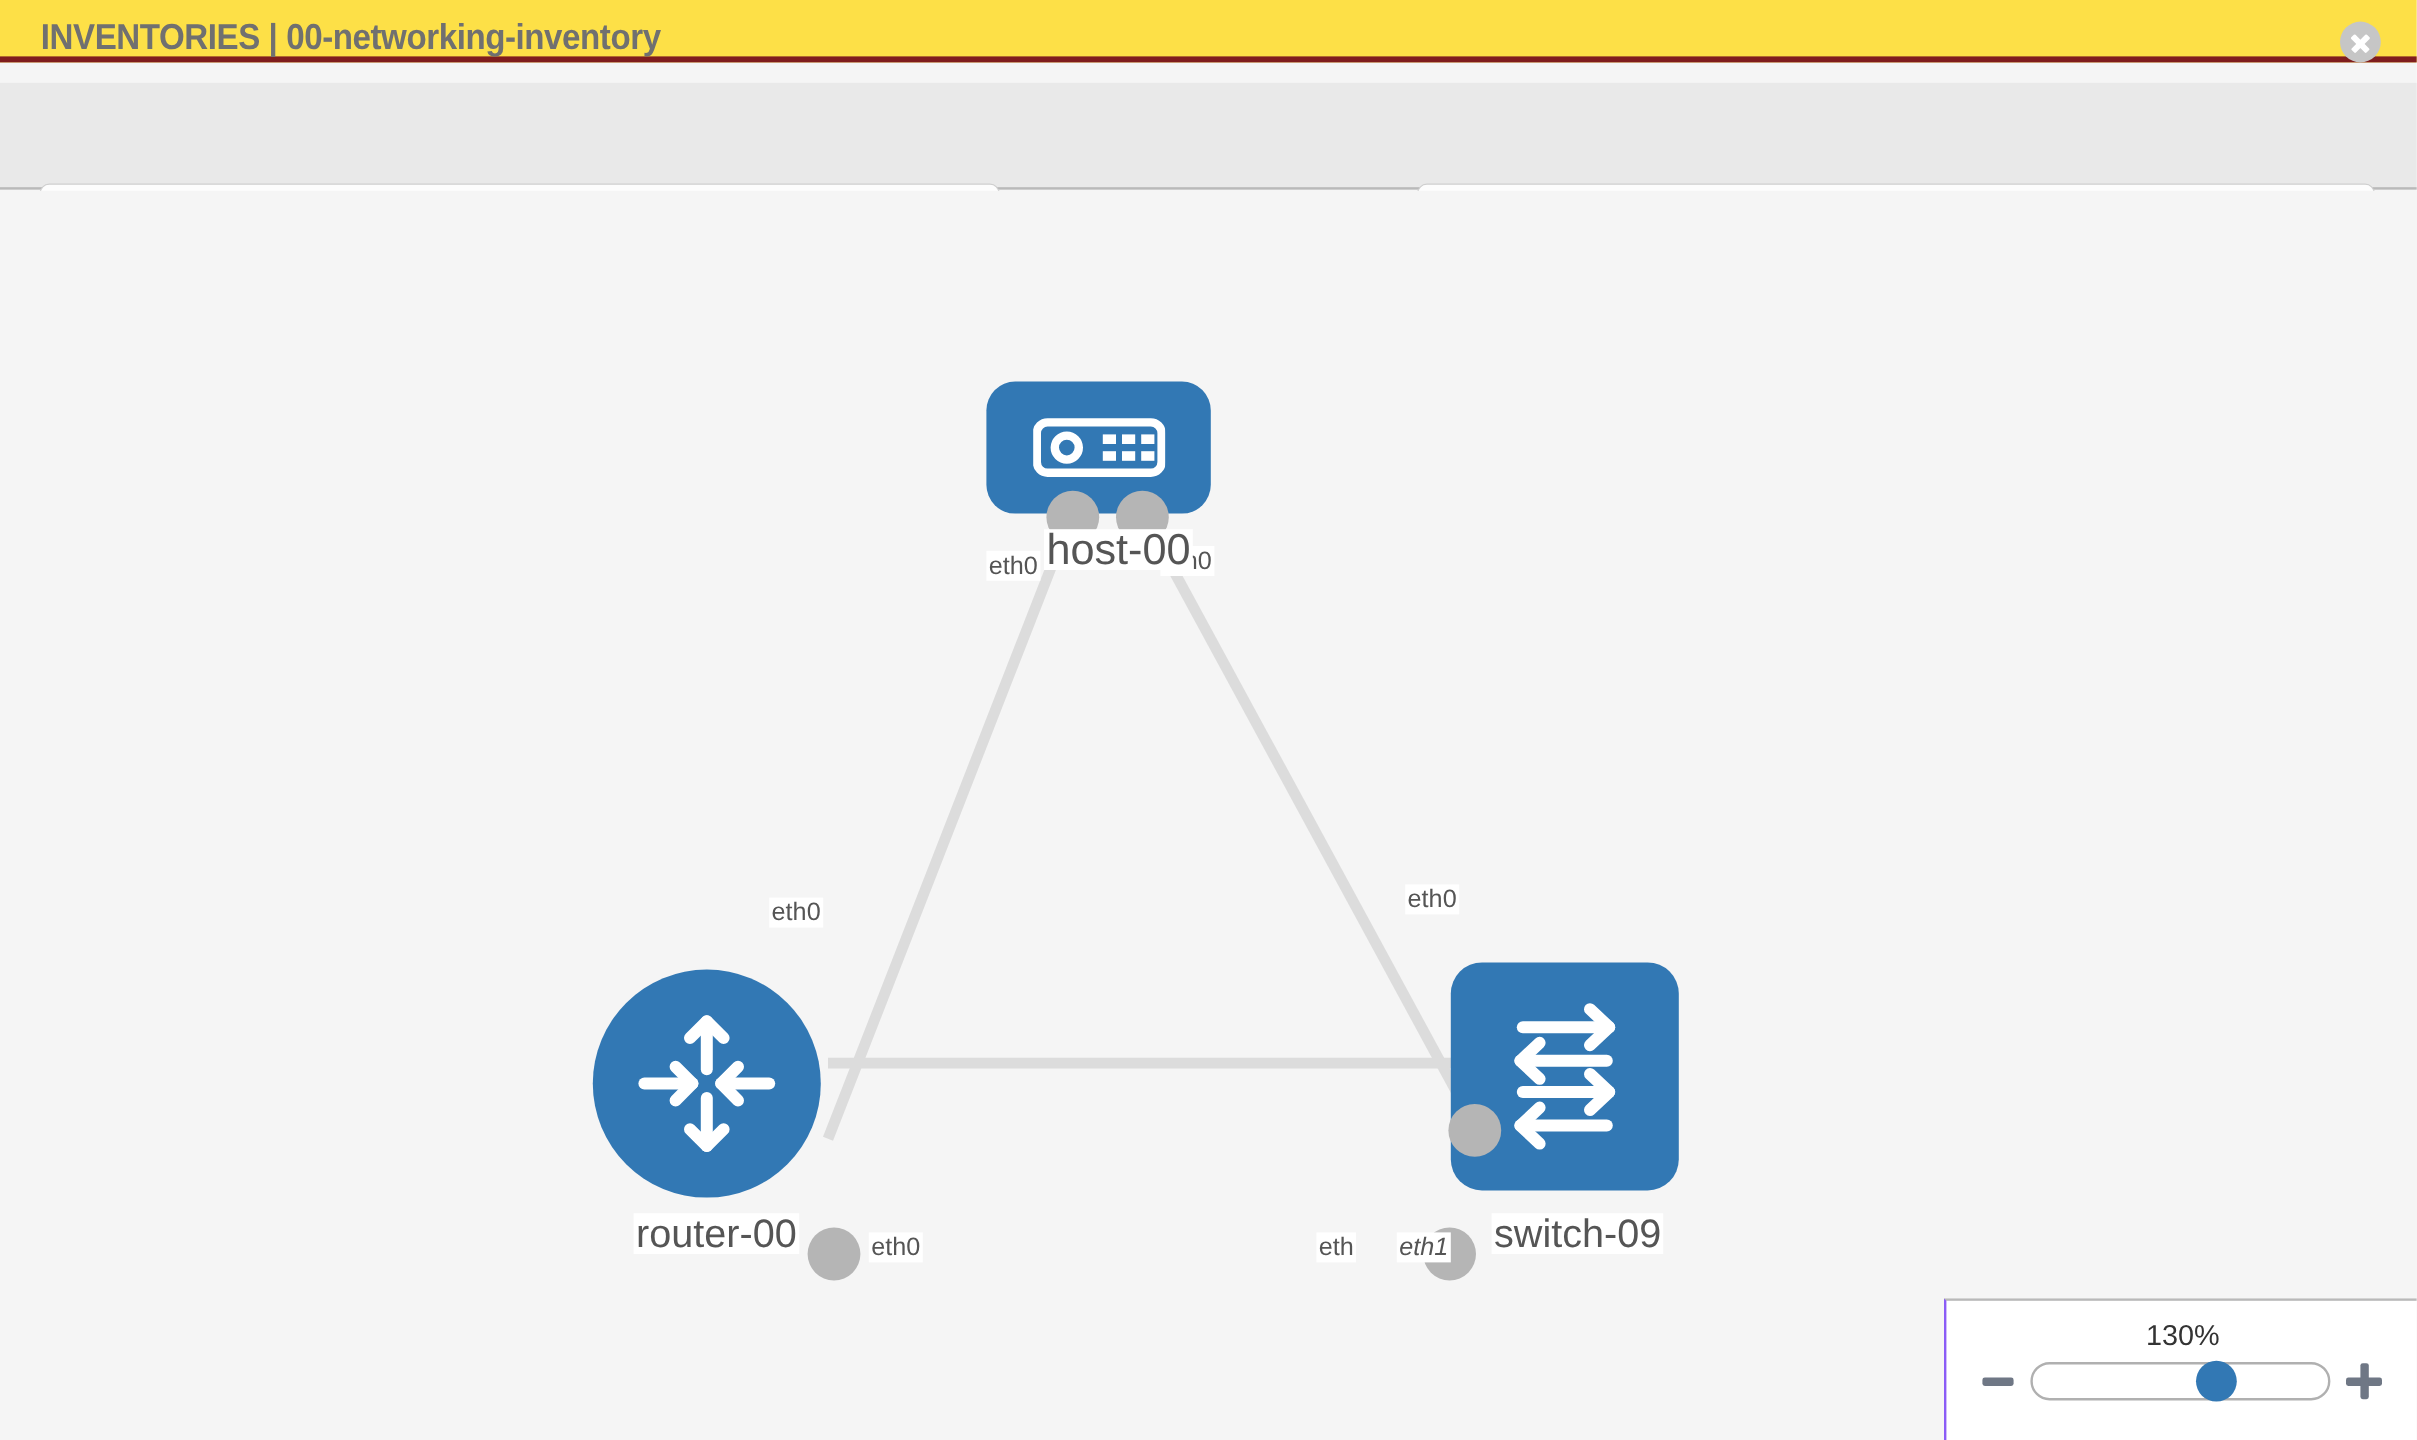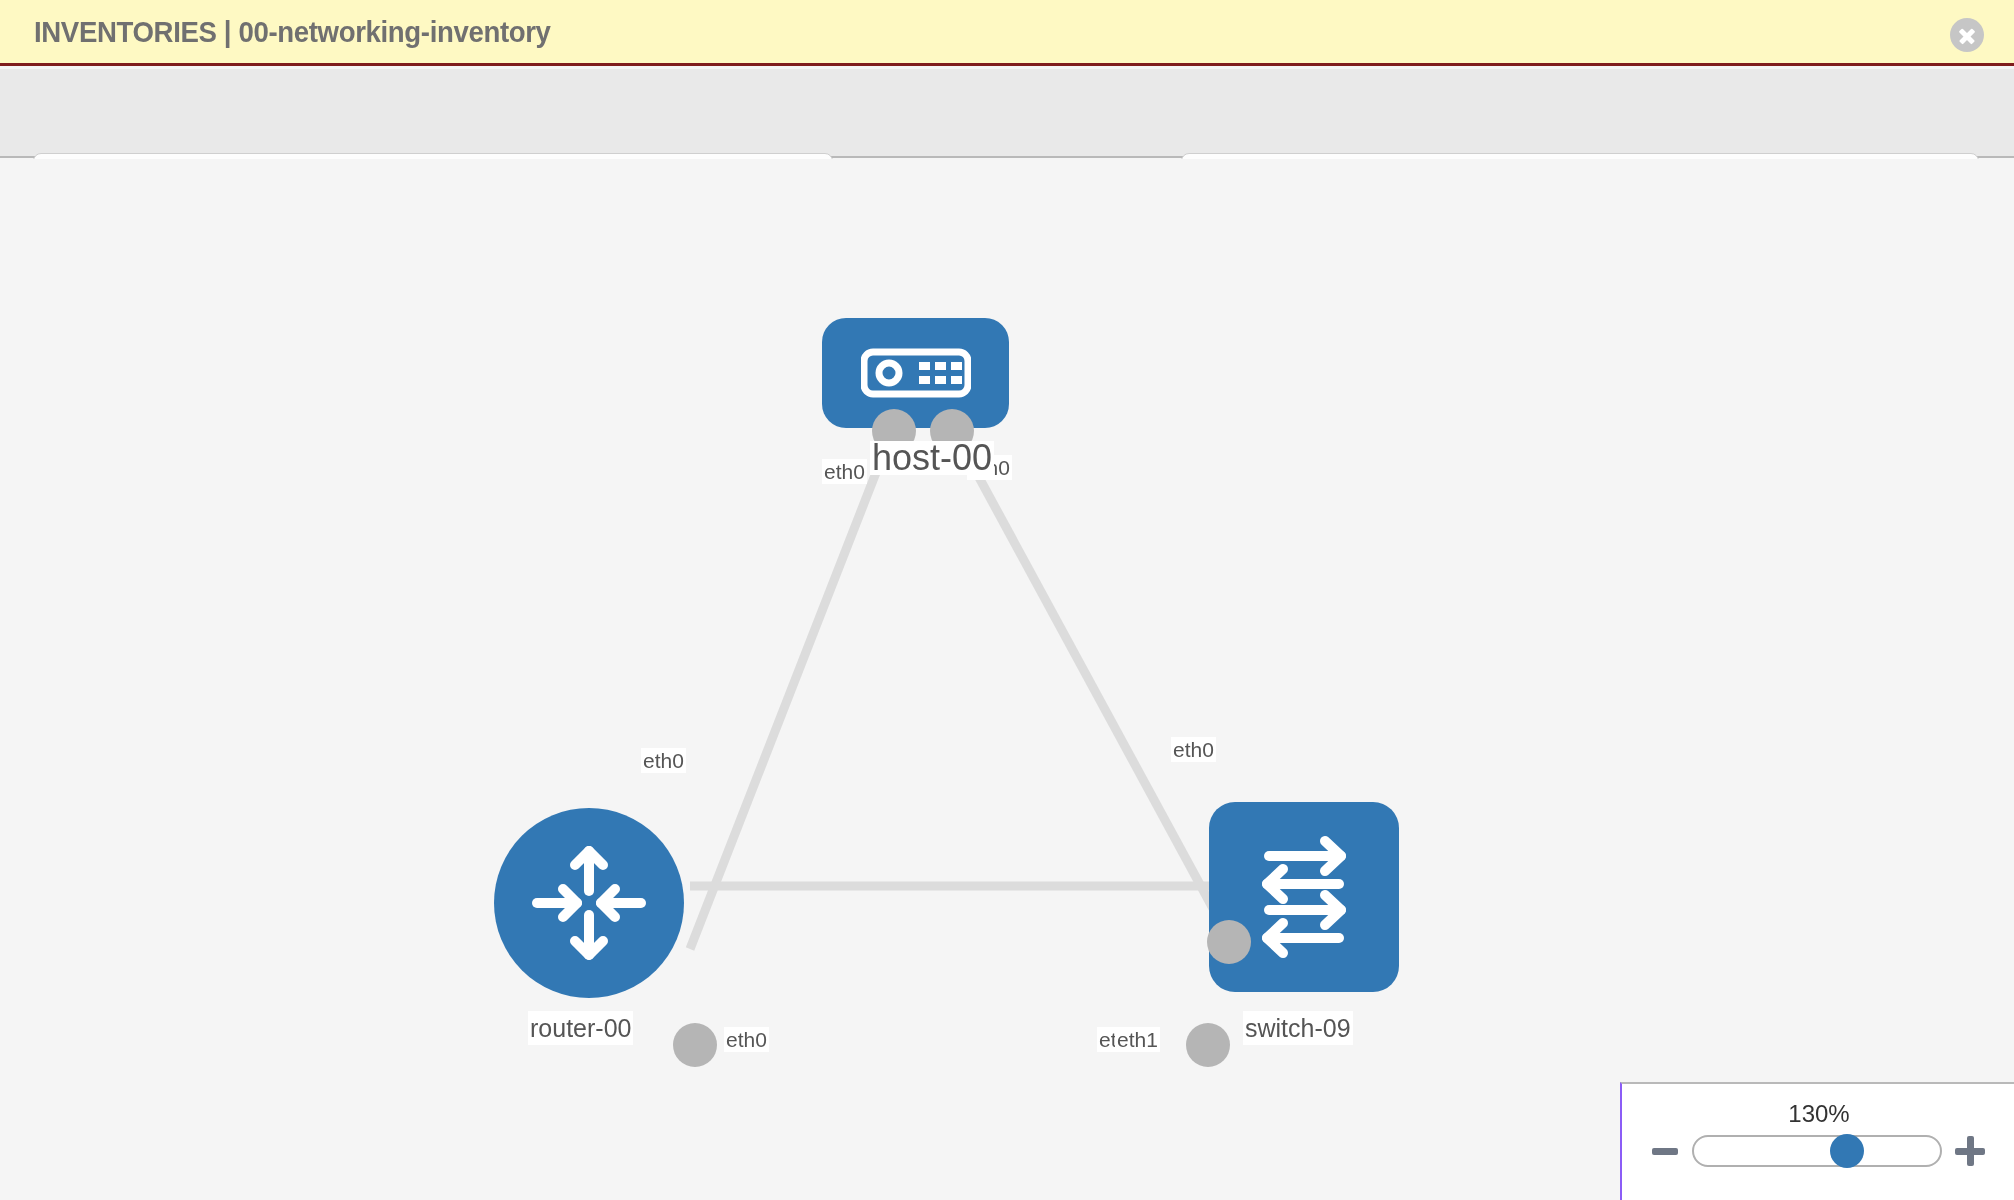--- a/index.html
+++ b/index.html
@@ -22,23 +22,23 @@
     background: #f5f5f5;
     box-sizing: border-box;
     overflow: hidden;
   }
 
   
   .header {
     position: absolute;
     left: 0; top: 0;
     width: 2014px;
-    height: 66px;
-    background: #fef9c3;
-    border-bottom: 3px solid #7f1d1d;
+    height: 52px;
+    background: #fde047;
+    border-bottom: 5px solid #7f1d1d;
     box-sizing: border-box;
   }
   .header-title {
     position: absolute;
     left: 34px;
     top: 15px;
     font-family: "Liberation Sans", sans-serif;
     font-size: 30px;
     font-weight: bold;
     letter-spacing: -0.4px;
@@ -182,37 +182,37 @@
     font-size: 21px;
     line-height: 25px;
     padding: 0 2px;
     white-space: nowrap;
     pointer-events: none;
   }
   .node-label {
     position: absolute;
     background: #ffffff;
     color: #555555;
-    font-size: 25px;
+    font-size: 33px;
     line-height: 34px;
     padding: 0 2px;
     white-space: nowrap;
   }
 
   #label-host        { left: 870px; top: 282px; font-size: 36px; z-index: 6; }
   #label-router      { left: 528px; top: 852px; }
   #label-switch      { left: 1243px; top: 852px; }
 
   #elabel-host-left  { left: 822px; top: 300px; }
   #elabel-host-right { left: 967px; top: 296px; }
   #elabel-rh         { left: 641px; top: 589px; }
   #elabel-hs         { left: 1171px; top: 578px; }
   #elabel-r-eth0     { left: 724px; top: 868px; }
   #elabel-s-eth      { left: 1097px; top: 868px; }
-  #elabel-s-eth1     { left: 1115px; top: 868px; }
+  #elabel-s-eth1     { left: 1164px; top: 868px; font-style: italic; }
 
   
   .zoom-panel {
     position: absolute;
     left: 1620px;
     top: 1082px;
     width: 394px;
     height: 118px;
     background: #ffffff;
     border-top: 2px solid #b9b9b9;

